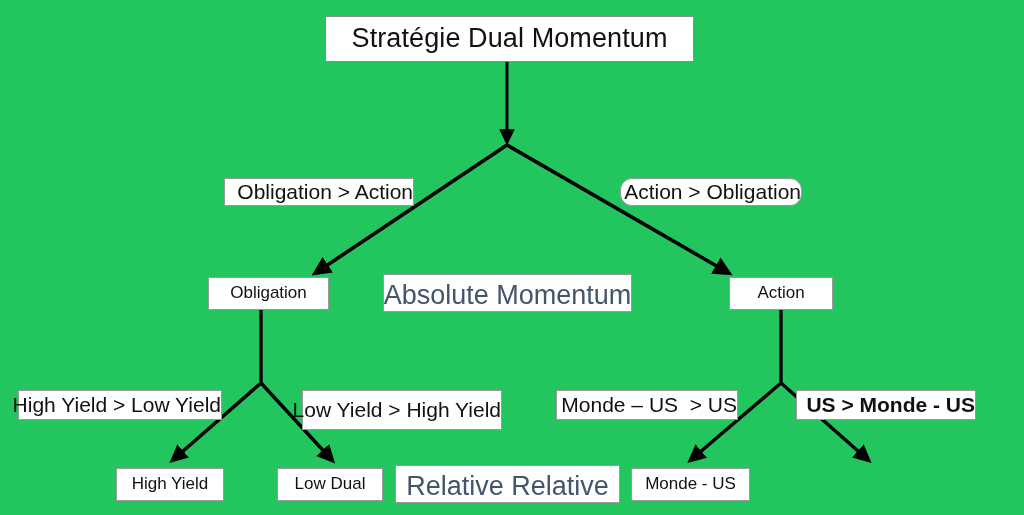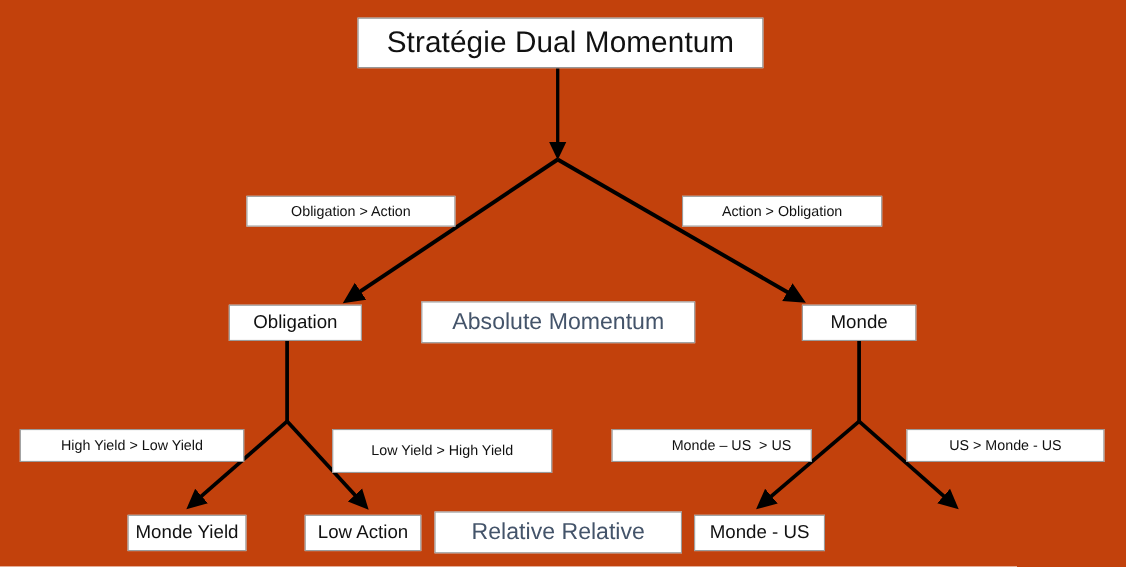--- a/index.html
+++ b/index.html
@@ -8,21 +8,21 @@
     padding: 0;
     background: #ffffff;
   }
   body {
     font-family: "Liberation Sans", sans-serif;
   }
   #diagram {
     position: relative;
     width: 1024px;
     height: 515px;
-    background: #c2410c;
+    background: #22c55e;
     overflow: hidden;
   }
   #connectors {
     position: absolute;
     left: 0;
     top: 0;
     width: 1024px;
     height: 515px;
     pointer-events: none;
   }
@@ -39,32 +39,34 @@
     line-height: 1.1;
     white-space: pre;
     z-index: 2;
   }
   .node.title {
     font-size: 27px;
     letter-spacing: 0.1px;
     border-color: #8c8c8c;
   }
   .node.label {
-    font-size: 13px;
+    font-size: 21px;
+    justify-content: flex-end;
   }
   .node.branch {
     font-size: 17px;
   }
   .node.leaf {
     font-size: 17px;
   }
   .node.caption {
-    font-size: 21px;
+    font-size: 27px;
     color: #44546a;
     border-color: #9a9a9a;
+    align-items: flex-end;
   }
 </style>
 </head>
 <body>
 
 <div id="diagram">
 
   <svg id="connectors" viewBox="0 0 1024 515" xmlns="http://www.w3.org/2000/svg">
     <defs>
       <marker id="arrow" markerWidth="6" markerHeight="6" refX="3.6" refY="3" orient="auto" markerUnits="strokeWidth">
@@ -86,52 +88,52 @@
     <line x1="781" y1="383" x2="867" y2="459" stroke="#000000" stroke-width="3.4" marker-end="url(#arrow)"></line>
   </svg>
 
   <div class="node title" style="left:325px; top:16px; width:369px; height:46px;">
     <span>Stratégie Dual Momentum</span>
   </div>
 
   <div class="node label" style="left:224px; top:178px; width:190px; height:28px;">
     <span>Obligation &gt; Action</span>
   </div>
-  <div class="node label" style="left:620px; top:178px; width:182px; height:28px;">
+  <div class="node label" style="left:620px; top:178px; width:182px; height:28px;border-radius:12px;">
     <span>Action &gt; Obligation</span>
   </div>
 
   <div class="node branch" style="left:208px; top:277px; width:121px; height:33px;">
     <span>Obligation</span>
   </div>
   <div class="node caption" style="left:383px; top:274px; width:249px; height:38px;">
     <span>Absolute Momentum</span>
   </div>
   <div class="node branch" style="left:729px; top:277px; width:104px; height:33px;">
-    <span>Monde</span>
+    <span>Action</span>
   </div>
 
   <div class="node label" style="left:18px; top:390px; width:204px; height:30px;">
     <span>High Yield &gt; Low Yield</span>
   </div>
   <div class="node label" style="left:302px; top:390px; width:200px; height:40px;">
     <span>Low Yield &gt; High Yield</span>
   </div>
   <div class="node label" style="left:556px; top:390px; width:182px; height:30px;padding-left:36px;">
     <span>Monde – US  &gt; US</span>
   </div>
-  <div class="node label" style="left:824px; top:390px; width:180px; height:30px;">
+  <div class="node label" style="left:796px; top:390px; width:180px; height:30px;font-weight:bold;">
     <span>US &gt; Monde - US</span>
   </div>
 
   <div class="node leaf" style="left:116px; top:468px; width:108px; height:33px;">
-    <span>Monde Yield</span>
+    <span>High Yield</span>
   </div>
   <div class="node leaf" style="left:277px; top:468px; width:106px; height:33px;">
-    <span>Low Action</span>
+    <span>Low Dual</span>
   </div>
   <div class="node caption" style="left:395px; top:465px; width:225px; height:38px;">
     <span>Relative Relative</span>
   </div>
   <div class="node leaf" style="left:631px; top:468px; width:119px; height:33px;">
     <span>Monde - US</span>
   </div>
 
 </div>
 

